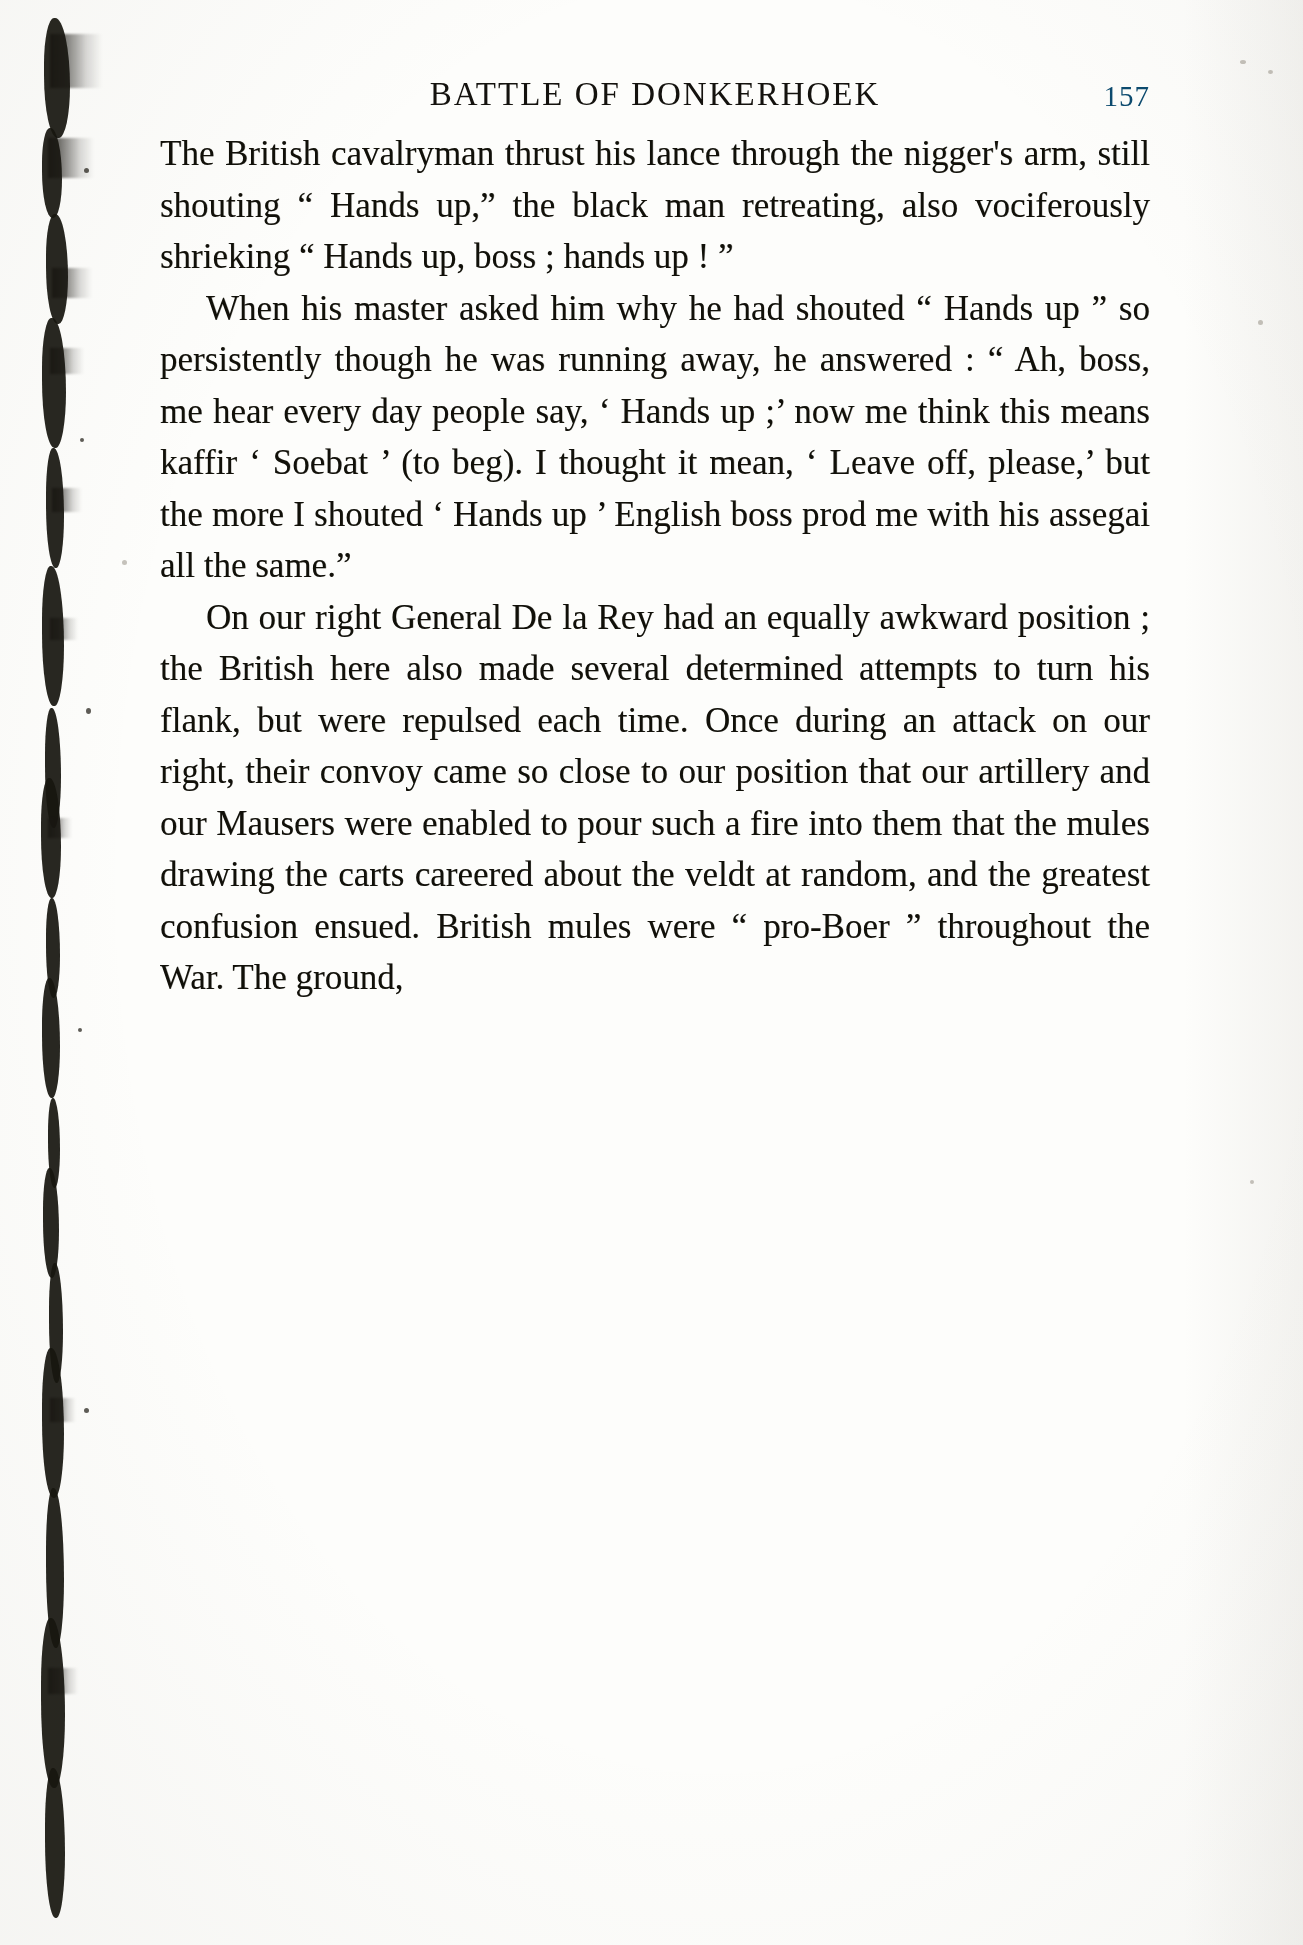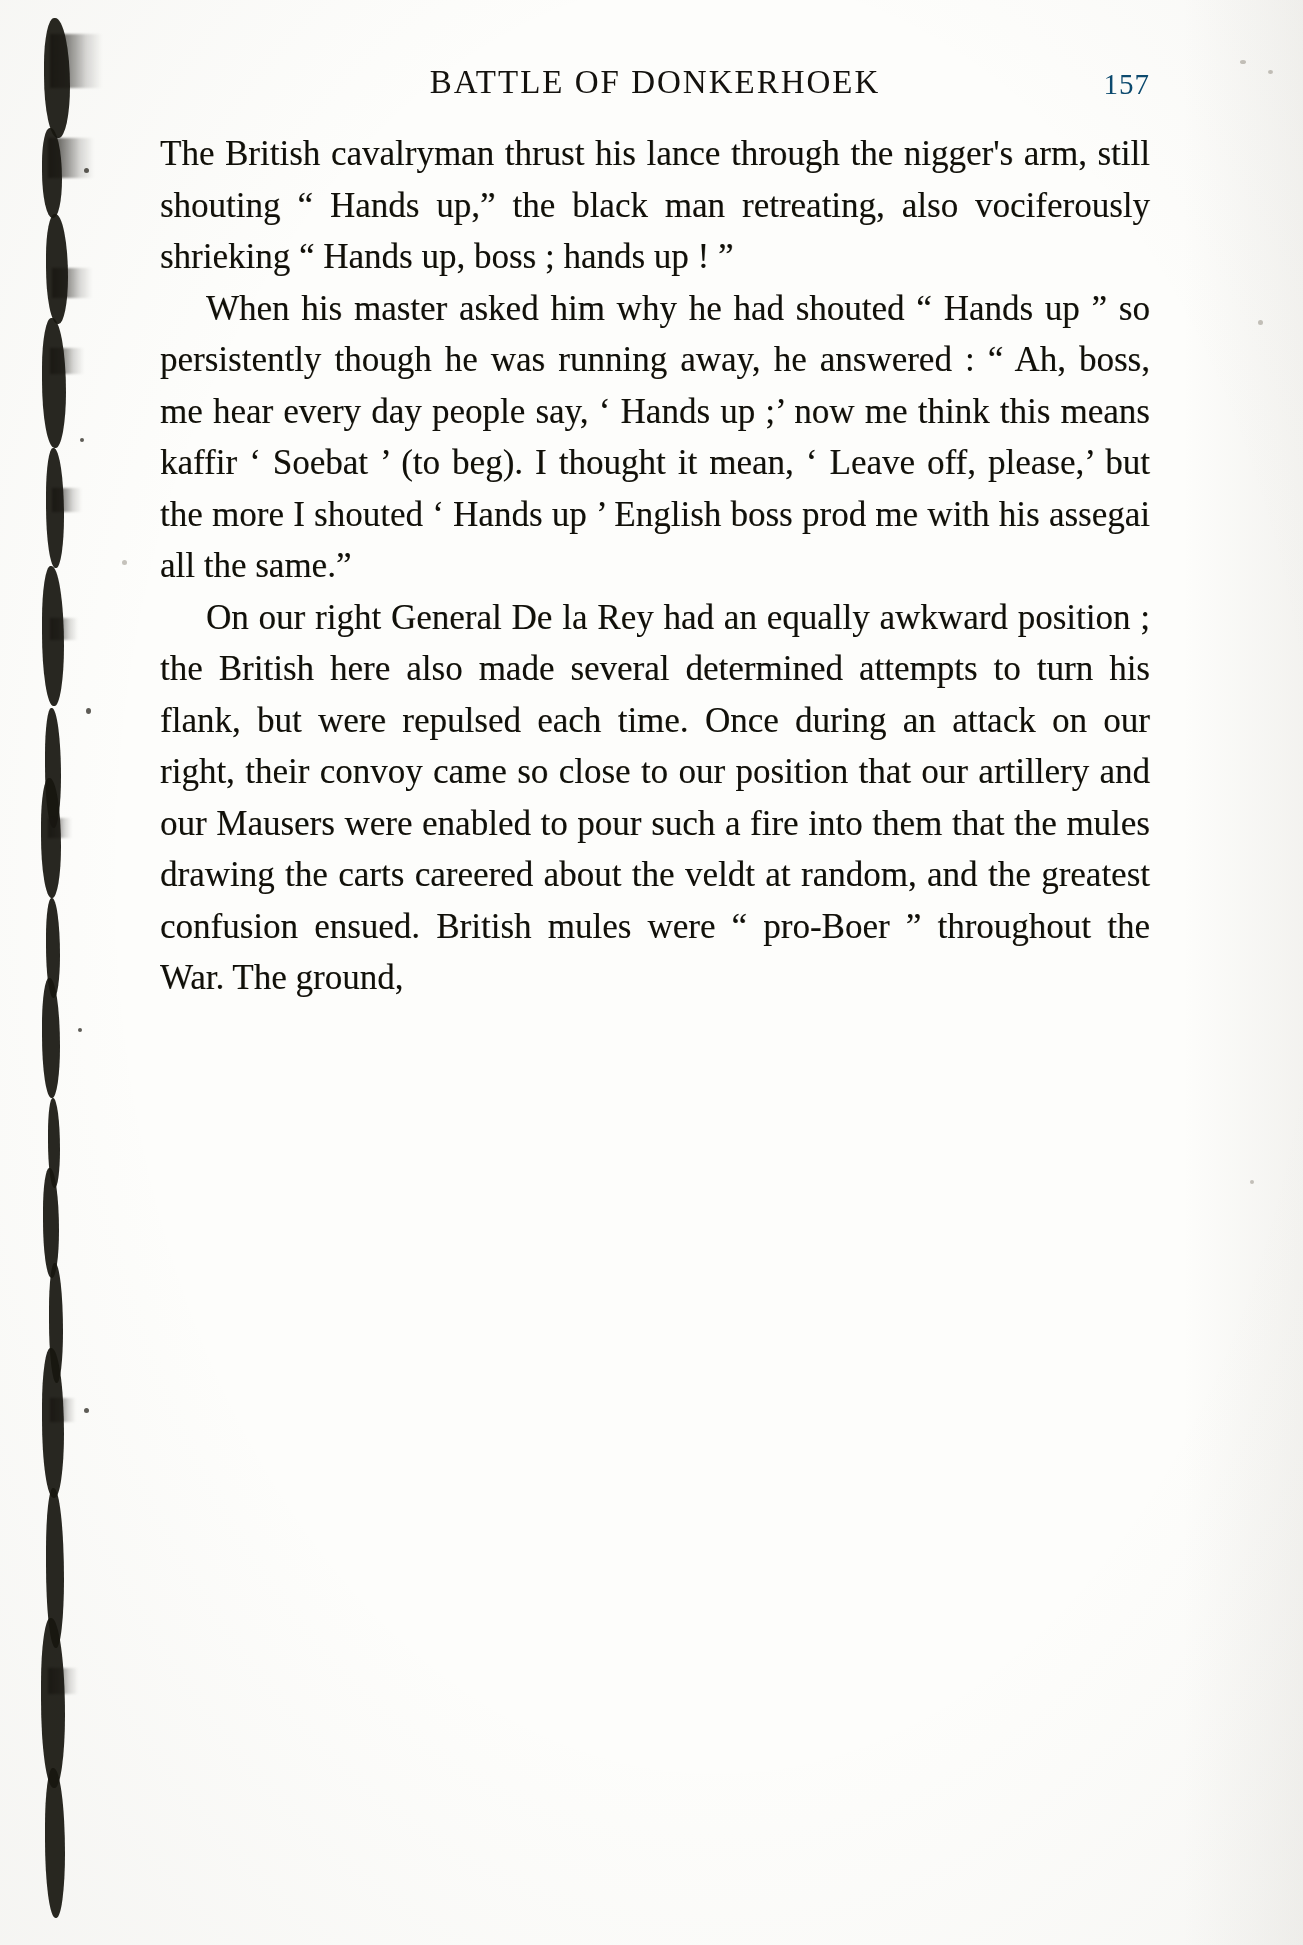--- a/index.html
+++ b/index.html
@@ -57,21 +57,21 @@
     background: #2a2720;
     opacity: .75;
     border-radius: 50%;
     filter: blur(0.3px);
   }
 
   
   .header {
     position: absolute;
     left: 150px;
-    top: 64px;
+    top: 76px;
     width: 1010px;
     display: flex;
     align-items: baseline;
     justify-content: center;
   }
   .running-head {
     font-size: 33px;
     letter-spacing: 2.0px;
     color: #14120e;
     white-space: nowrap;

